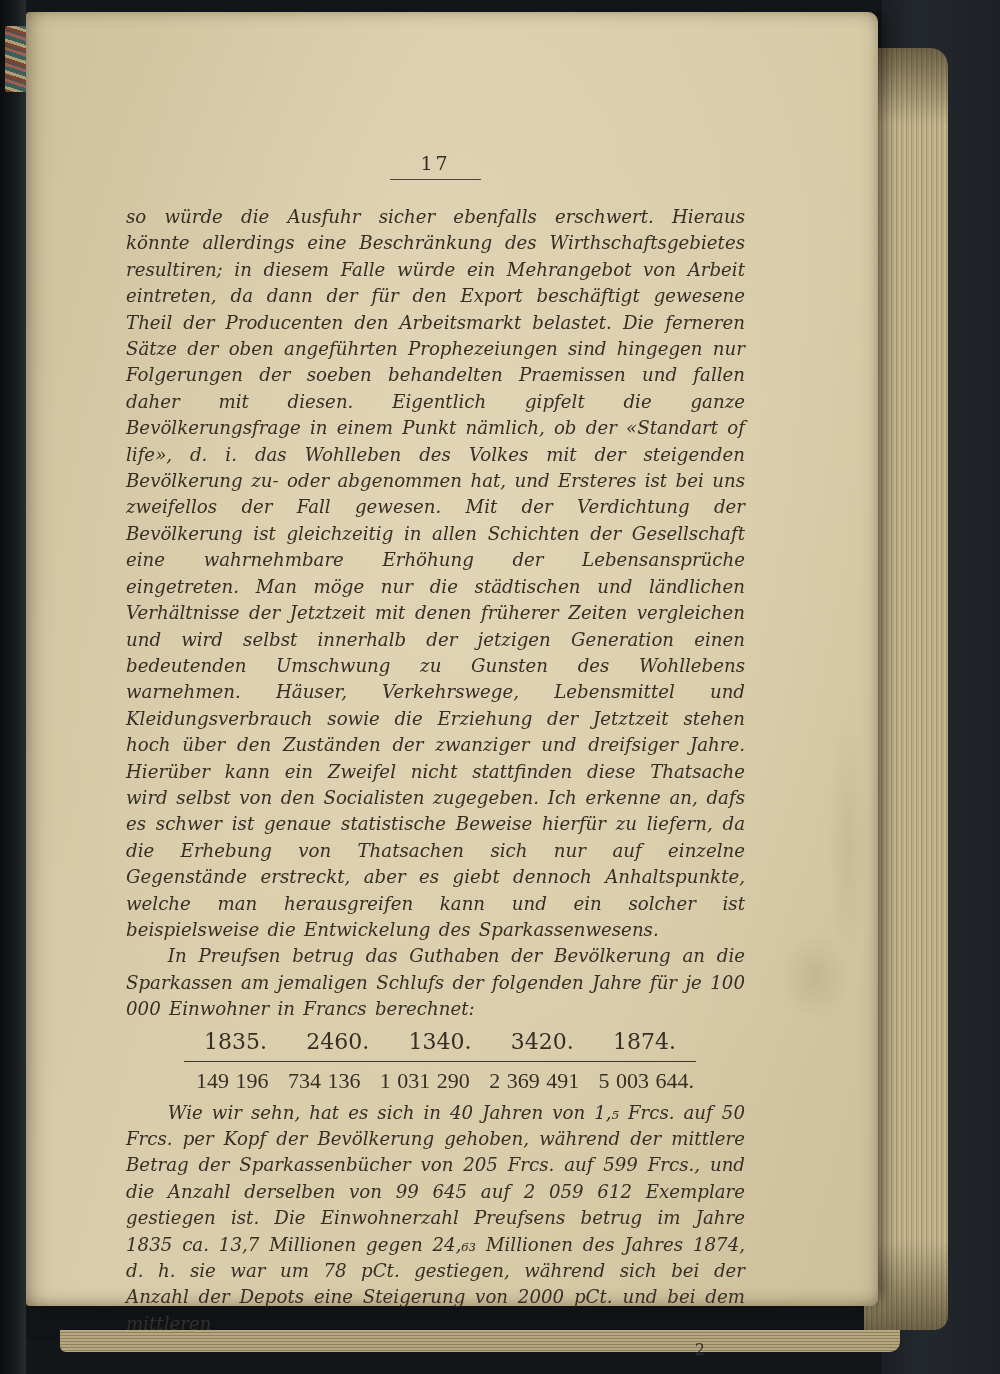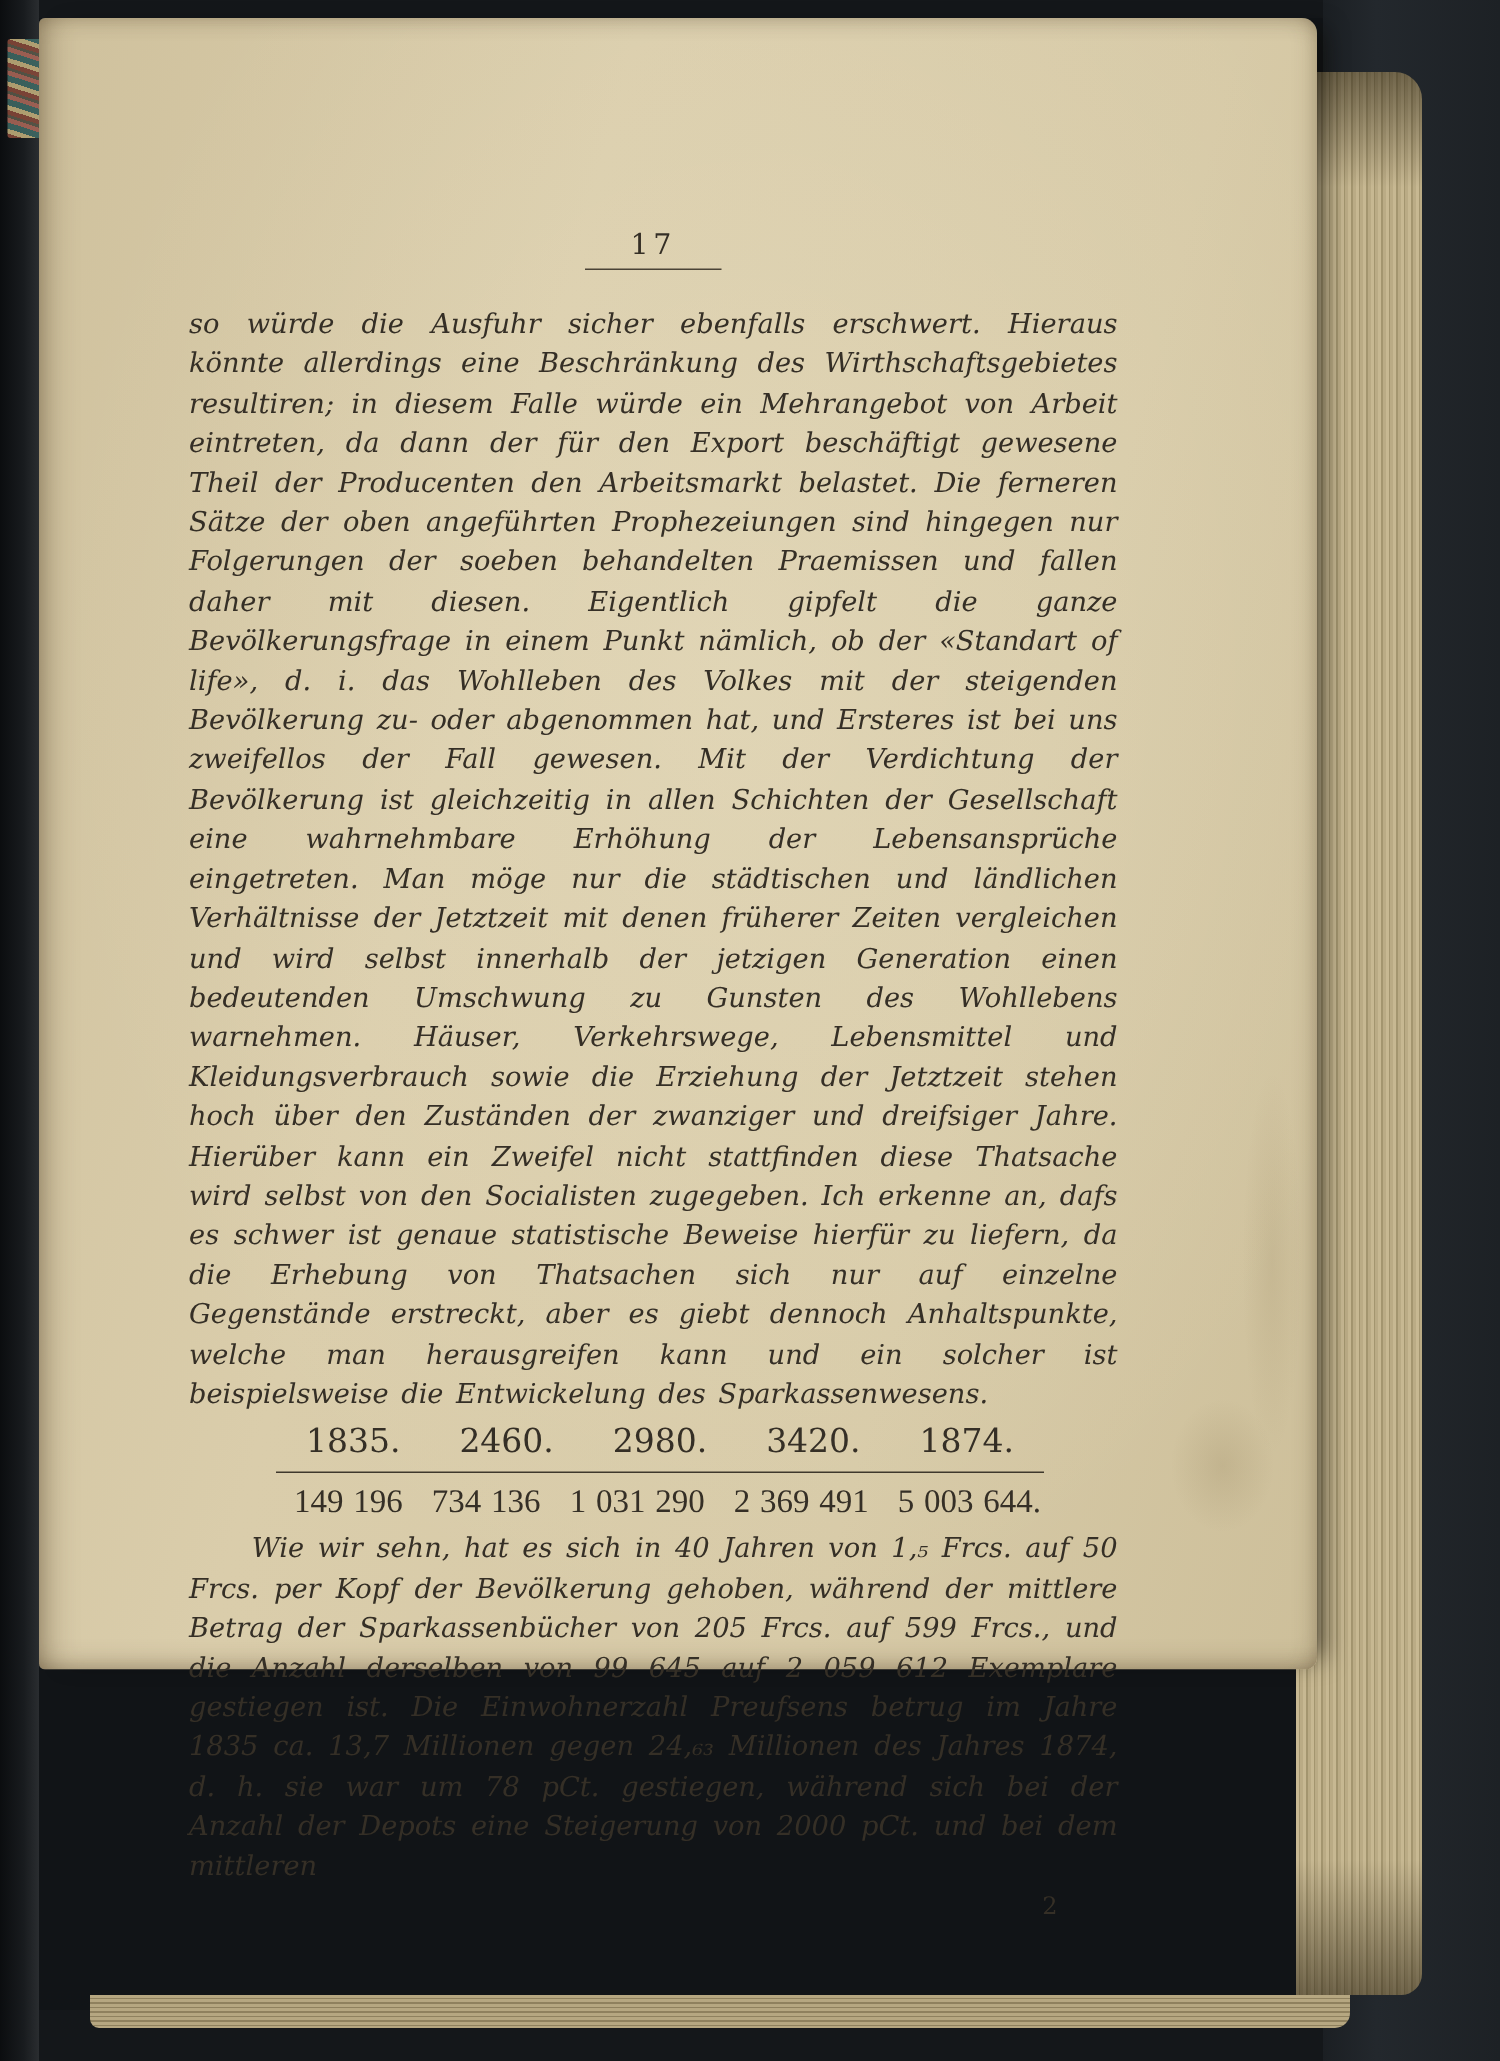--- a/index.html
+++ b/index.html
@@ -46,21 +46,21 @@
       #8a4a3a 0 3px, #c8b47e 3px 6px, #3f6b66 6px 10px, #b0695a 10px 13px, #5c5a4a 13px 15px);
     opacity:.85; border-radius:2px;
   }
   .spine-left {
     position:absolute; left:0; top:0; width:26px; height:100%;
     background:linear-gradient(90deg,#0b0d0f 0%, #181b1e 60%, #2a2d30 100%);
   }
 
   
   .page {
-    position:absolute; left:26px; top:12px; width:852px; height:1101px;
+    position:absolute; left:26px; top:12px; width:852px; height:1294px;
     background:
       radial-gradient(ellipse at 55% 40%, rgba(255,250,230,.20), rgba(0,0,0,0) 70%),
       linear-gradient(105deg, #cfc19d 0%, #dacdab 35%, #d7caa7 70%, #cdbf9a 100%);
     border-radius:4px 10px 8px 4px;
     box-shadow:
       inset 14px 0 22px -12px rgba(70,52,28,.5),
       inset -10px 0 18px -12px rgba(70,52,28,.4),
       inset 0 -12px 20px -14px rgba(70,52,28,.45),
       inset 0 10px 18px -14px rgba(70,52,28,.35),
       12px 0 16px -8px rgba(10,8,4,.6);
@@ -126,26 +126,27 @@
     <div class="stain-a"></div>
     <div class="stain-b"></div>
 
     <div class="content">
       <div class="header">
         <span>17</span>
       </div>
 
       <p class="para" lang="de">so würde die Ausfuhr sicher ebenfalls erschwert.  Hieraus könnte allerdings eine Beschränkung des Wirthschaftsgebietes resultiren; in diesem Falle würde ein Mehrangebot von Arbeit eintreten, da dann der für den Export beschäftigt gewesene Theil der Producenten den Arbeitsmarkt belastet.  Die ferneren Sätze der oben angeführten Prophezeiungen sind hingegen nur Folgerungen der soeben behandelten Praemissen und fallen daher mit diesen.  Eigentlich gipfelt die ganze Bevölkerungsfrage in einem Punkt nämlich, ob der «Standart of life», d. i. das Wohlleben des Volkes mit der steigenden Bevölkerung zu- oder abgenommen hat, und Ersteres ist bei uns zweifellos der Fall gewesen.  Mit der Verdichtung der Bevölkerung ist gleichzeitig in allen Schichten der Gesellschaft eine wahrnehmbare Erhöhung der Lebensansprüche eingetreten.  Man möge nur die städtischen und ländlichen Verhältnisse der Jetztzeit mit denen früherer Zeiten vergleichen und wird selbst innerhalb der jetzigen Generation einen bedeutenden Umschwung zu Gunsten des Wohllebens warnehmen. Häuser, Verkehrswege, Lebensmittel und Kleidungsverbrauch sowie die Erziehung der Jetztzeit stehen hoch über den Zuständen der zwanziger und dreifsiger Jahre.  Hierüber kann ein Zweifel nicht stattfinden diese Thatsache wird selbst von den Socialisten zugegeben.  Ich erkenne an, dafs es schwer ist genaue statistische Beweise hierfür zu liefern, da die Erhebung von Thatsachen sich nur auf einzelne Gegenstände erstreckt, aber es giebt dennoch Anhaltspunkte, welche man herausgreifen kann und ein solcher ist beispielsweise die Entwickelung des Sparkassenwesens.</p>
 
+      <p class="para indent" lang="de">In Preufsen betrug das Guthaben der Bevölkerung an die Sparkassen am jemaligen Schlufs der folgenden Jahre für je 100 000 Einwohner in Francs berechnet:</p>
 
       <div class="table">
         <div class="years">
           <span>1835.</span>
           <span>2460.</span>
-          <span>2980.</span>
+          <span>1340.</span>
           <span>3420.</span>
           <span>1874.</span>
         </div>
         <div class="values">
           <span>149 196</span>
           <span>734 136</span>
           <span>1 031 290</span>
           <span>2 369 491</span>
           <span>5 003 644.</span>
         </div>

